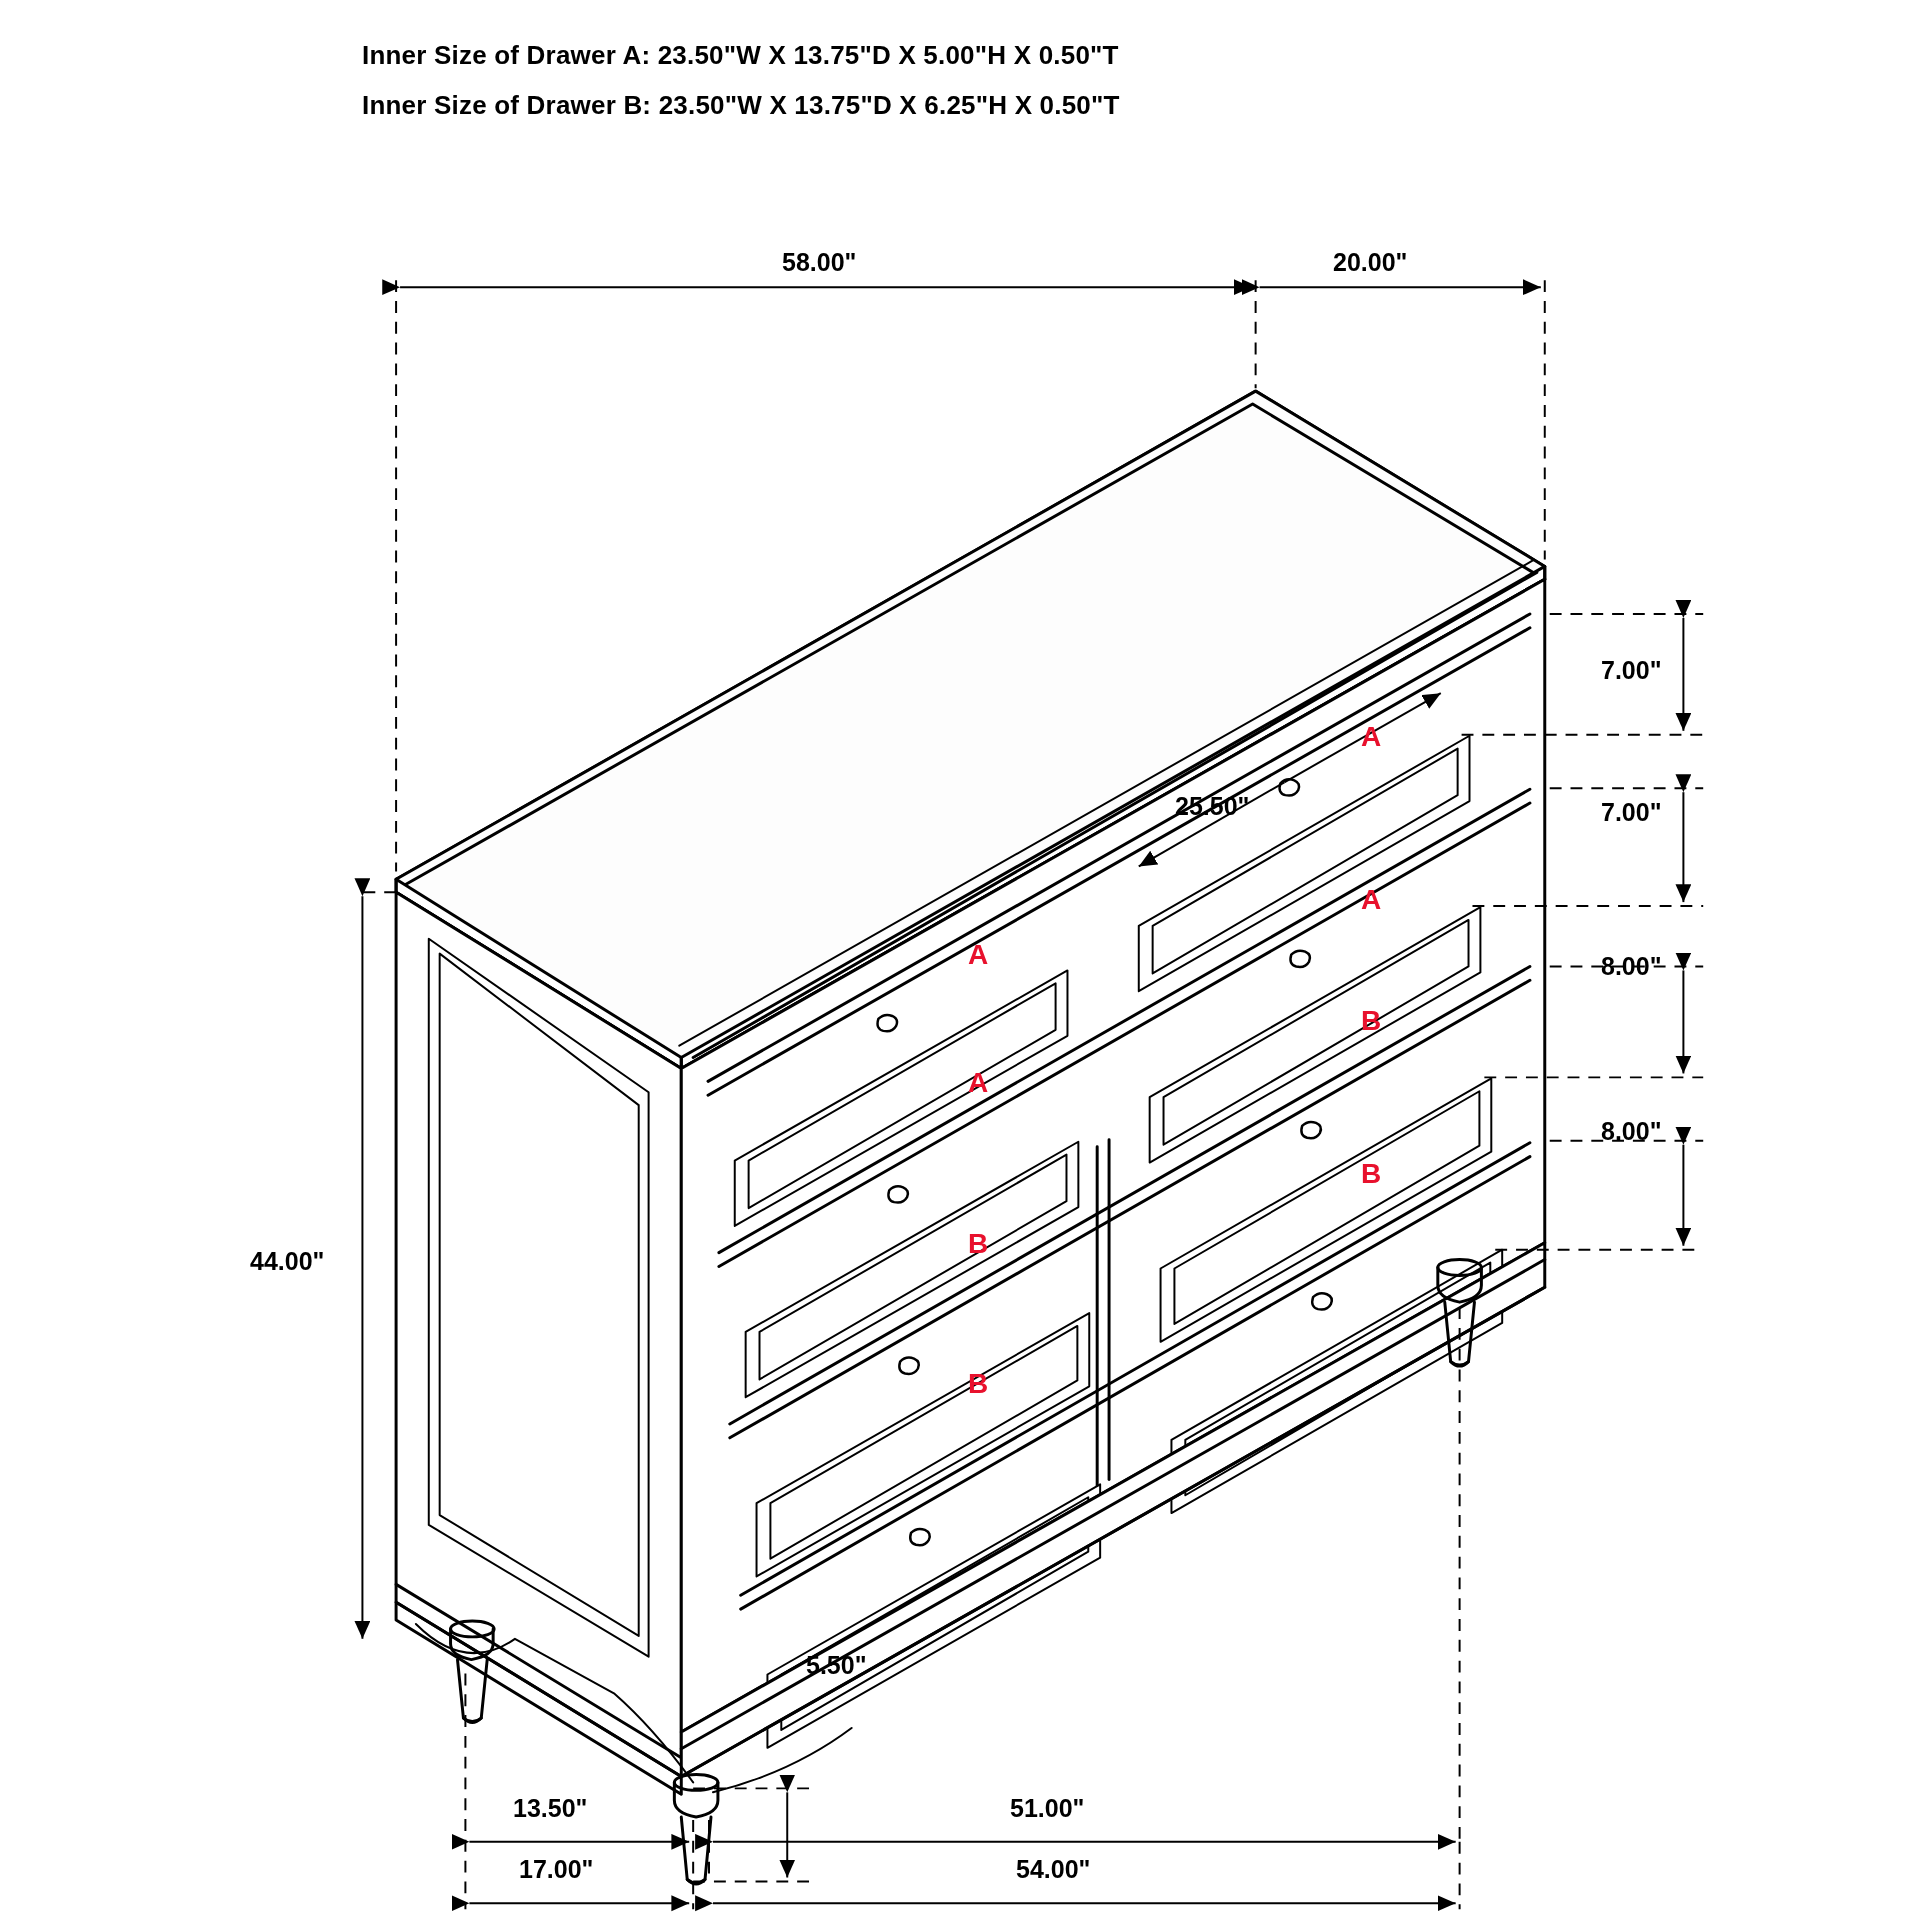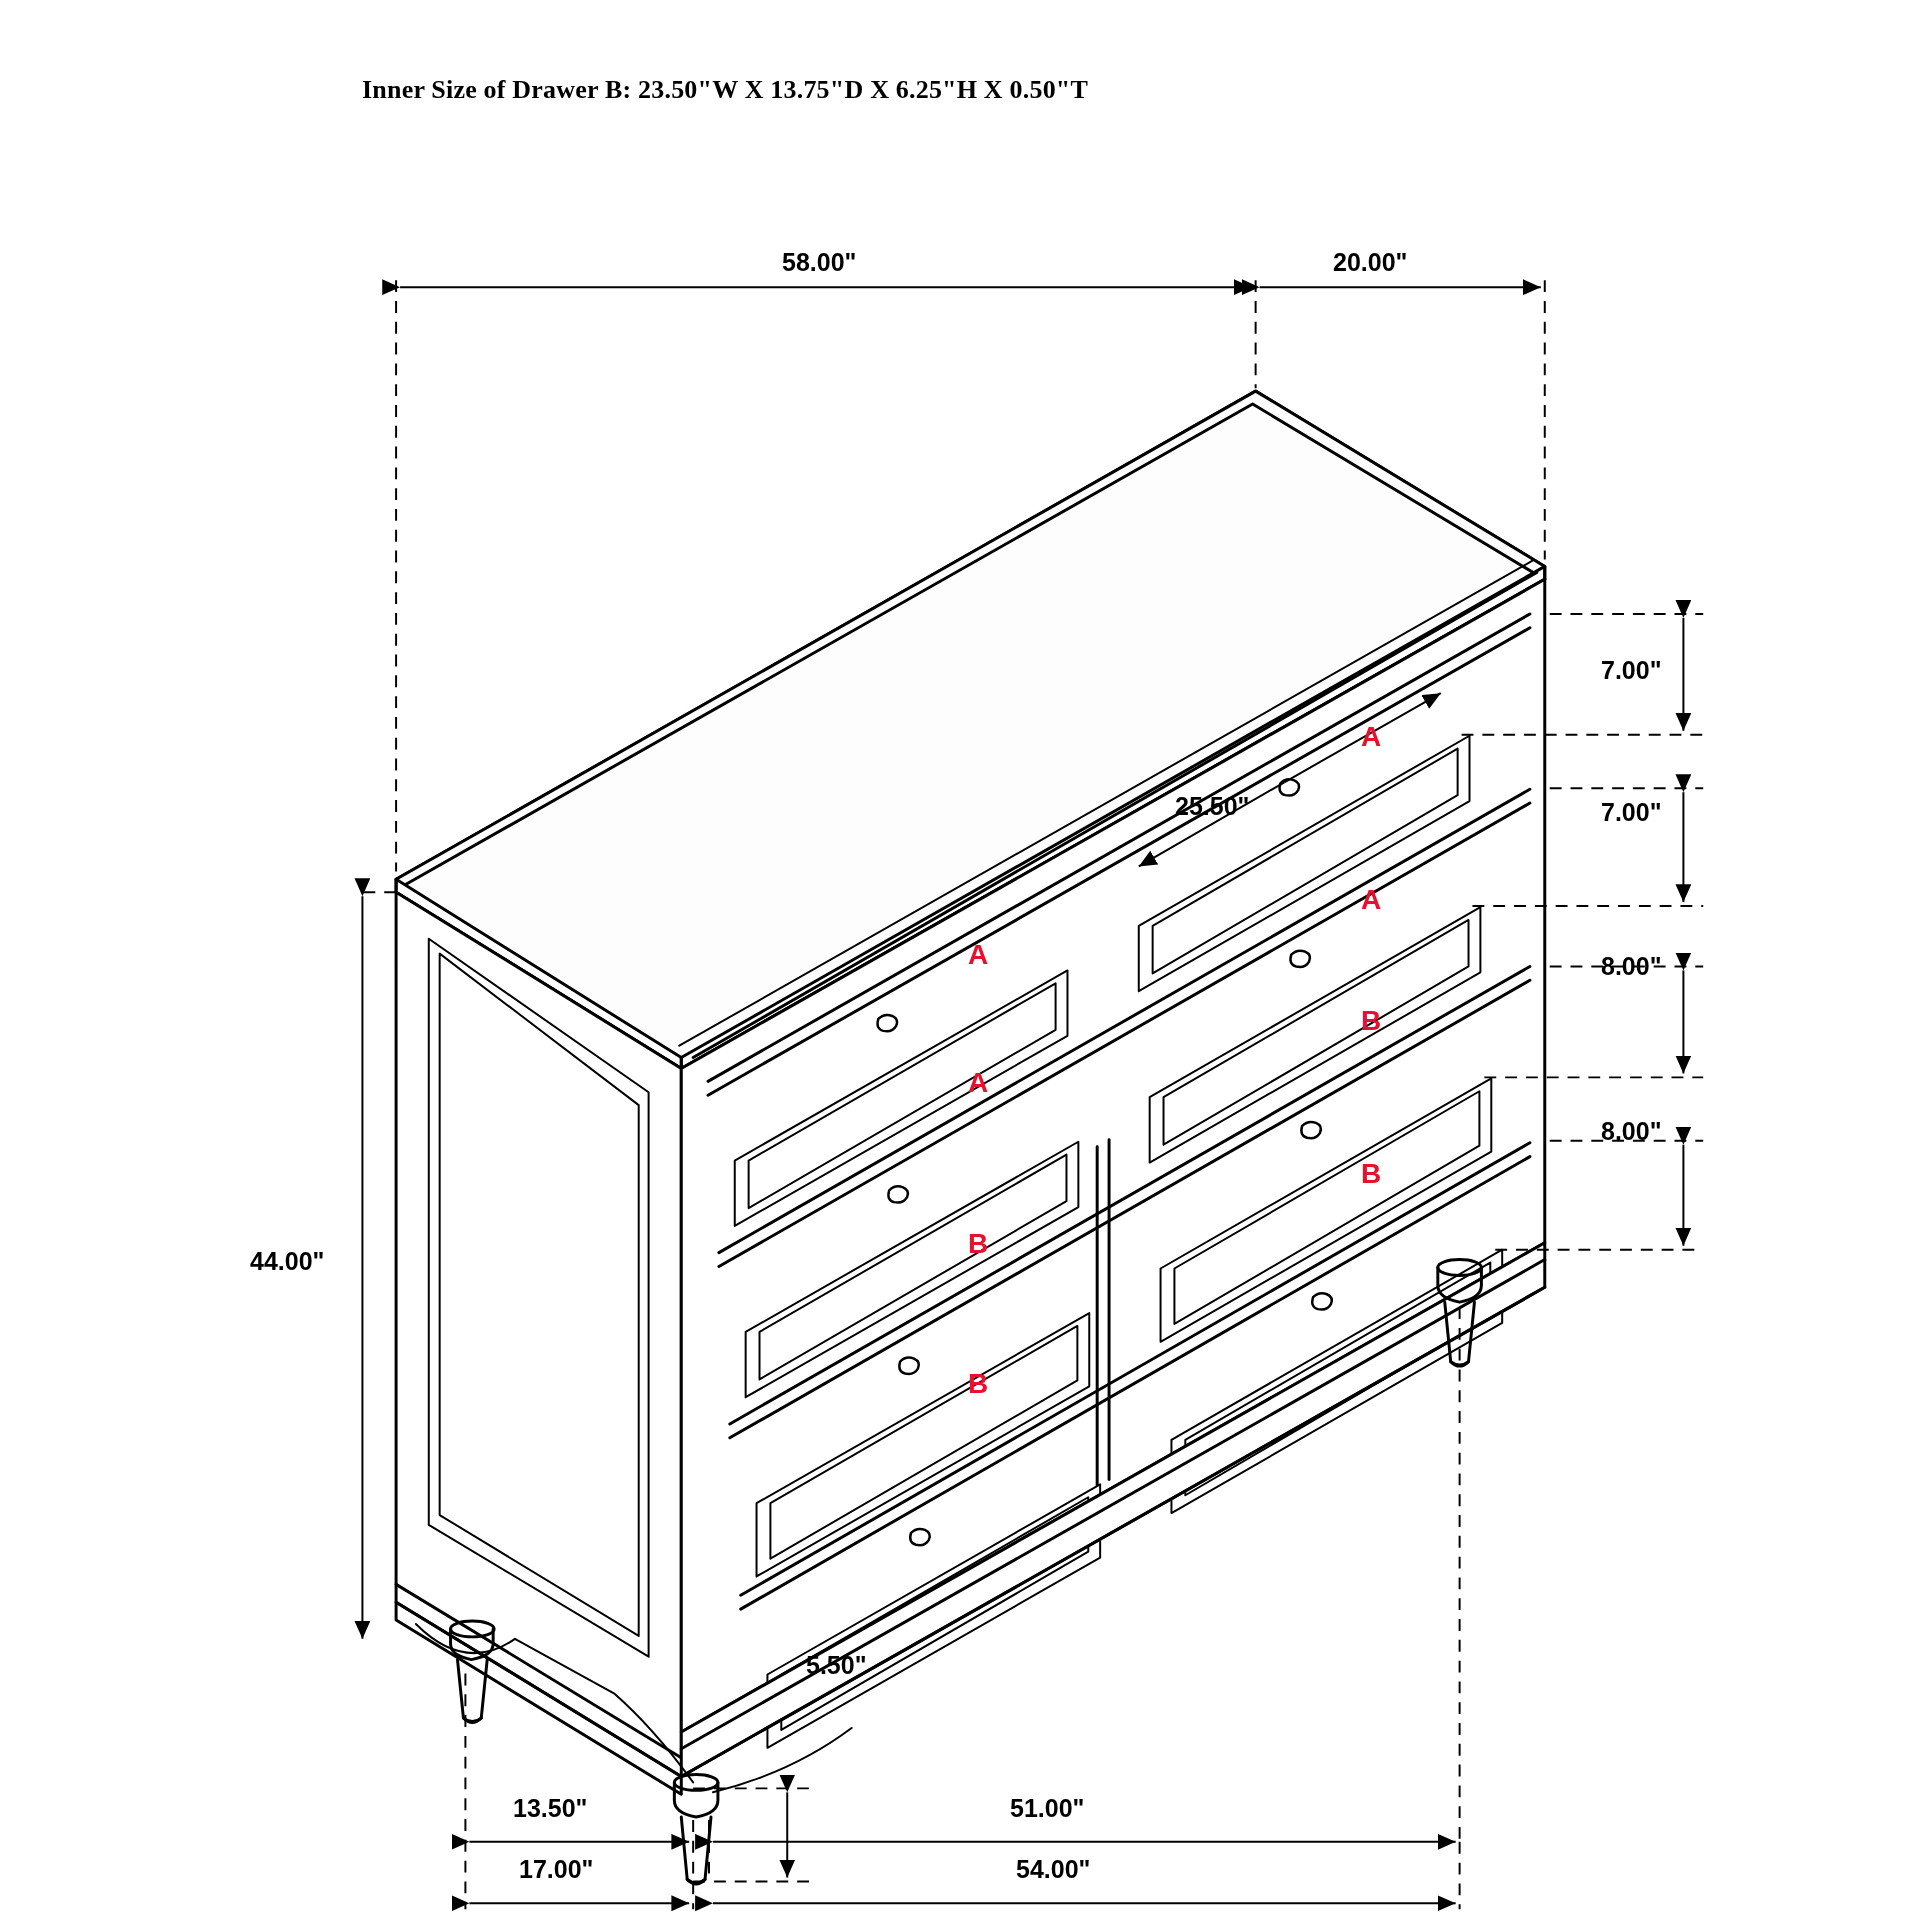--- a/index.html
+++ b/index.html
@@ -1,30 +1,31 @@
 <!DOCTYPE html>
 <html><head>
 <meta charset="utf-8">
 <style>
   html,body{margin:0;padding:0;background:#ffffff;}
   body{width:1927px;height:1927px;position:relative;overflow:hidden;
        font-family:"Liberation Sans",sans-serif;color:#000;}
   .stage{position:absolute;left:0;top:0;width:1927px;height:1927px;}
   .hdr{position:absolute;font-weight:bold;font-size:26px;letter-spacing:0.2px;white-space:nowrap;}
   #hdr1{left:362px;top:40px;}
-  #hdr2{left:362px;top:75px;font-family:Liberation Serif, serif;}
+  #hdr2{left:362px;top:90px;}
   .dim{position:absolute;font-weight:bold;font-size:25px;white-space:nowrap;}
   .lbl{position:absolute;font-weight:bold;font-size:28px;color:#e8112d;white-space:nowrap;}
   svg{position:absolute;left:0;top:0;}
 </style>
 </head>
 <body>
 
 <div class="stage">
 
+  <div class="hdr" id="hdr1">Inner Size of Drawer A: 23.50"W X 13.75"D X 5.00"H X 0.50"T</div>
   <div class="hdr" id="hdr2">Inner Size of Drawer B: 23.50"W X 13.75"D X 6.25"H X 0.50"T</div>
 
   <svg width="1927" height="1927" viewBox="0 0 1946 1946">
     <defs>
       <marker id="ar" markerWidth="12" markerHeight="12" refX="9" refY="4" orient="auto">
         <path d="M0,0 L9,4 L0,8 z" fill="#000"></path>
       </marker>
       <marker id="arS" markerWidth="12" markerHeight="12" refX="9" refY="4" orient="auto">
         <path d="M0,0 L9,4 L0,8 z" fill="#000"></path>
       </marker>

